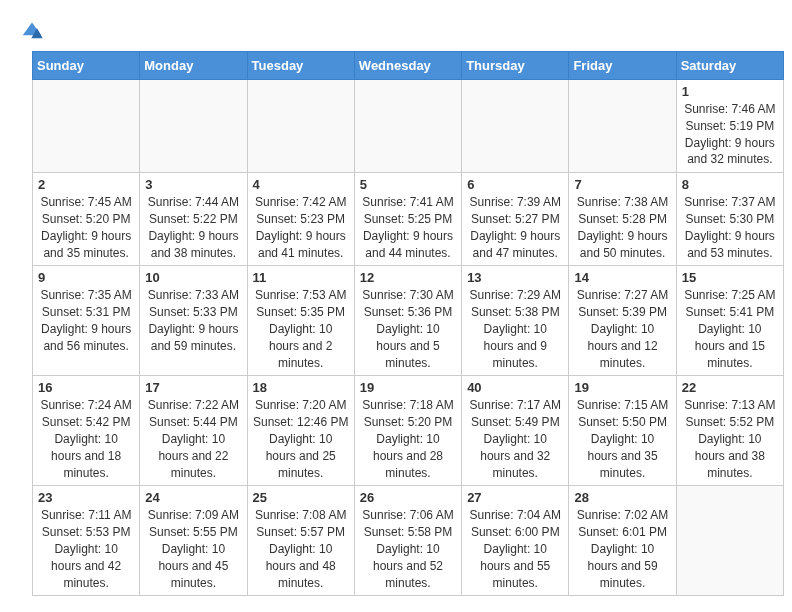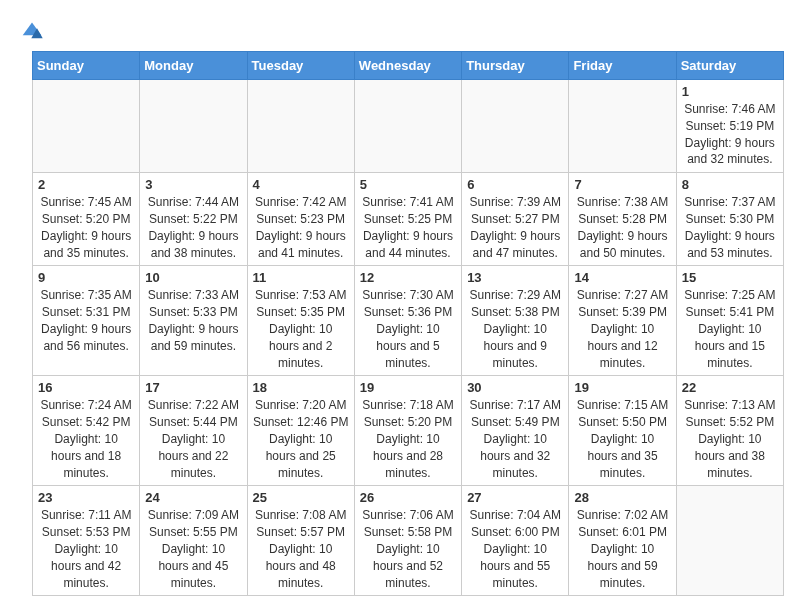--- a/index.html
+++ b/index.html
@@ -245,21 +245,21 @@
 Sunset: 12:46 PM
 Daylight: 10 hours and 25 minutes.</div>
         </td>
         <td>
           <span class="day-number">19</span>
           <div class="day-info">Sunrise: 7:18 AM
 Sunset: 5:20 PM
 Daylight: 10 hours and 28 minutes.</div>
         </td>
         <td>
-          <span class="day-number">30</span>
+          <span class="day-number">40</span>
           <div class="day-info">Sunrise: 7:17 AM
 Sunset: 5:49 PM
 Daylight: 10 hours and 32 minutes.</div>
         </td>
         <td>
           <span class="day-number">19</span>
           <div class="day-info">Sunrise: 7:15 AM
 Sunset: 5:50 PM
 Daylight: 10 hours and 35 minutes.</div>
         </td>

